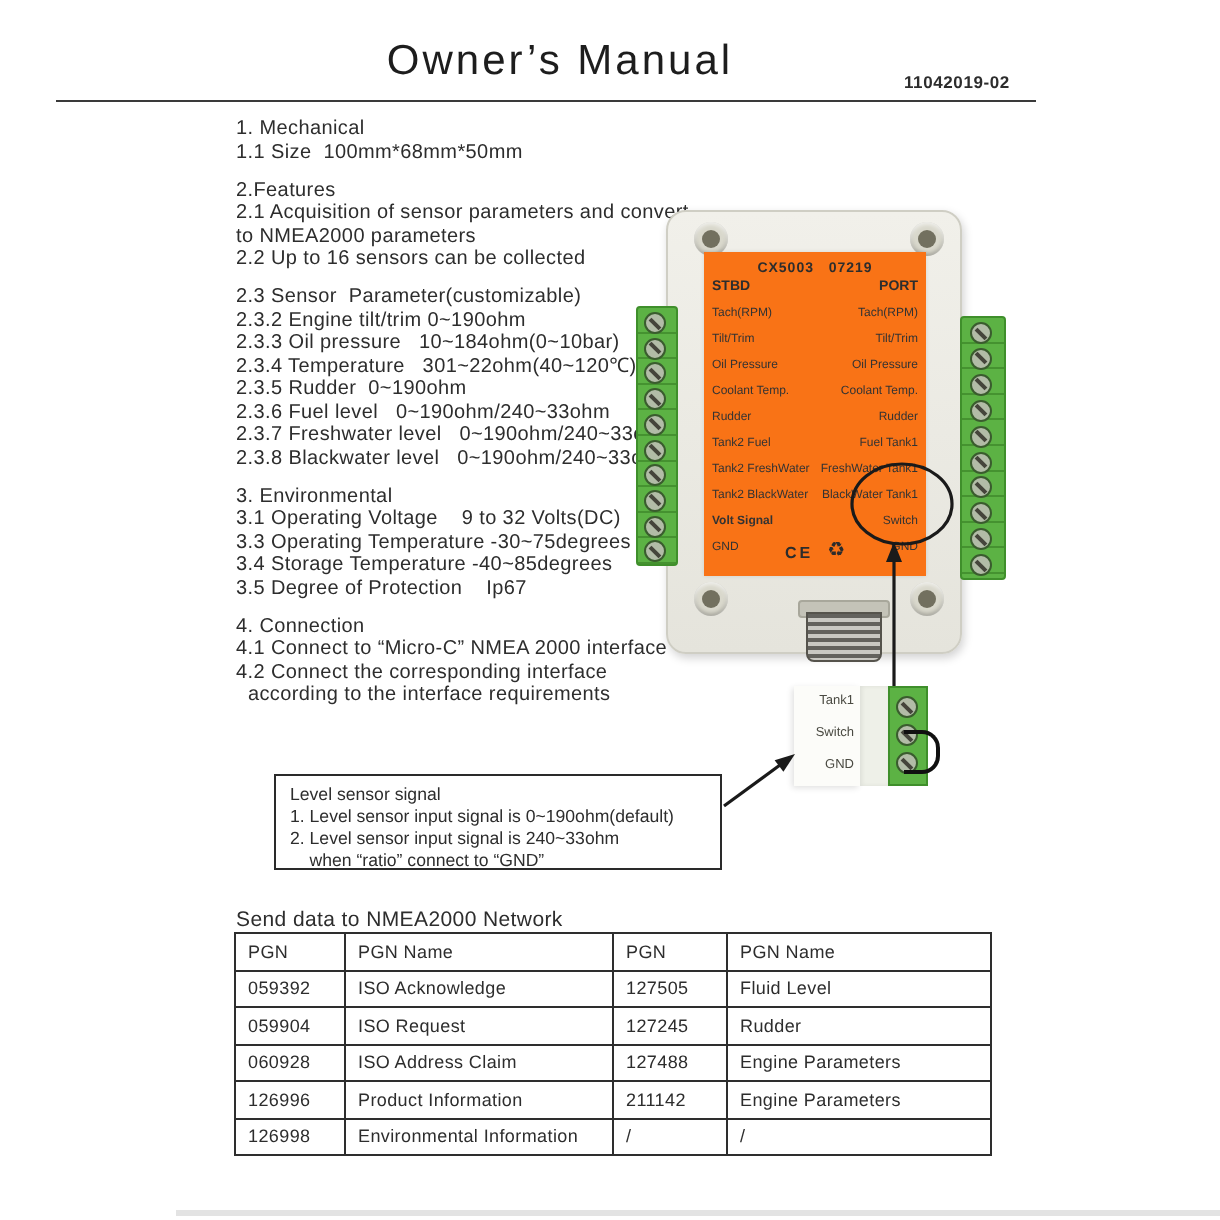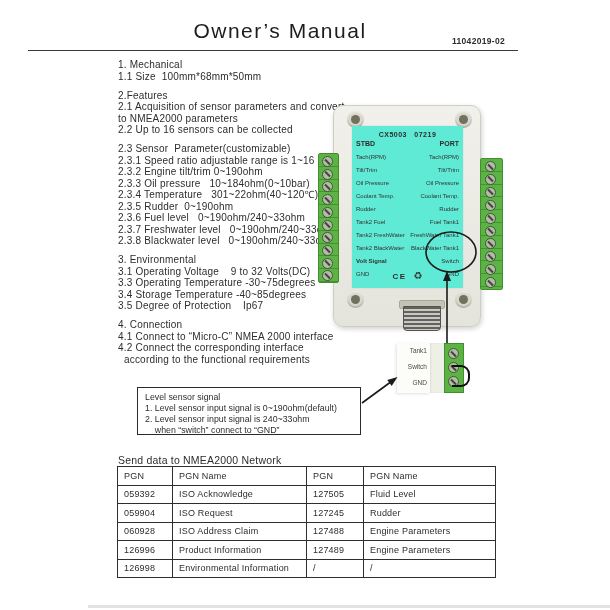--- a/index.html
+++ b/index.html
@@ -20,21 +20,21 @@
   
   .device-body{position:absolute;left:333px;top:105px;width:146px;height:220px;border-radius:10px;
     background:linear-gradient(180deg,#f1f0ea,#e5e4dc);border:1px solid #cfcec4;
     box-shadow:1px 2px 5px rgba(0,0,0,.18);}
   .screw{position:absolute;width:17px;height:17px;border-radius:50%;background:#d9d8cc;
     box-shadow:inset 0 1px 2px rgba(255,255,255,.8),inset 0 -1px 2px rgba(0,0,0,.3);}
   .screw::after{content:"";position:absolute;left:4px;top:4px;width:9px;height:9px;border-radius:50%;background:#72705f;}
   .screw.tl{left:13px;top:5px;} .screw.tr{left:121px;top:5px;}
   .screw.bl{left:13px;top:185px;} .screw.br{left:121px;top:185px;}
 
-  .device-label{position:absolute;left:352px;top:126px;width:111px;height:162px;background:#5eead4;
+  .device-label{position:absolute;left:352px;top:126px;width:111px;height:162px;background:#f97316;
     box-shadow:0 0 2px rgba(0,0,0,.10);}
   .model-row{margin-top:5px;text-align:center;font-size:7px;font-weight:bold;letter-spacing:.5px;white-space:pre;}
   .hdr-row{display:flex;justify-content:space-between;padding:0 4px;margin-top:2px;font-size:7px;font-weight:bold;}
   .sig-rows{margin-top:3px;}
   .sig-row{display:flex;justify-content:space-between;align-items:center;height:13px;padding:0 4px;font-size:6px;color:#333;}
   .sig-row:nth-child(9) .dl{font-weight:bold;}
   .cert-marks{position:absolute;top:145px;left:0;right:0;display:flex;justify-content:center;gap:7px;align-items:center;}
   .ce{font-size:8px;font-weight:bold;letter-spacing:1.5px;color:#2c2c2c;}
   .recy{font-size:10px;color:#2c2c2c;line-height:10px;}
 
@@ -89,41 +89,40 @@
         <div class="tline">1.1 Size  100mm*68mm*50mm</div>
       </div>
       <div class="tblock">
         <div class="tline">2.Features</div>
         <div class="tline">2.1 Acquisition of sensor parameters and convert</div>
         <div class="tline">to NMEA2000 parameters</div>
         <div class="tline">2.2 Up to 16 sensors can be collected</div>
       </div>
       <div class="tblock">
         <div class="tline">2.3 Sensor  Parameter(customizable)</div>
-        <div class="tline">2.3.1 Speed ratio adjustable range is 1~16</div>
         <div class="tline">2.3.2 Engine tilt/trim 0~190ohm</div>
         <div class="tline">2.3.3 Oil pressure   10~184ohm(0~10bar)</div>
         <div class="tline">2.3.4 Temperature   301~22ohm(40~120℃)</div>
         <div class="tline">2.3.5 Rudder  0~190ohm</div>
         <div class="tline">2.3.6 Fuel level   0~190ohm/240~33ohm</div>
         <div class="tline">2.3.7 Freshwater level   0~190ohm/240~33ohm</div>
         <div class="tline">2.3.8 Blackwater level   0~190ohm/240~33ohm</div>
       </div>
       <div class="tblock">
         <div class="tline">3. Environmental</div>
         <div class="tline">3.1 Operating Voltage    9 to 32 Volts(DC)</div>
         <div class="tline">3.3 Operating Temperature -30~75degrees</div>
         <div class="tline">3.4 Storage Temperature -40~85degrees</div>
         <div class="tline">3.5 Degree of Protection    Ip67</div>
       </div>
       <div class="tblock">
         <div class="tline">4. Connection</div>
         <div class="tline">4.1 Connect to “Micro-C” NMEA 2000 interface</div>
         <div class="tline">4.2 Connect the corresponding interface</div>
-        <div class="tline">  according to the functional requirements</div>
+        <div class="tline">  according to the interface requirements</div>
       </div>
     </div>
 
   <div class="device-body">
     <div class="screw tl"></div>
     <div class="screw tr"></div>
     <div class="screw bl"></div>
     <div class="screw br"></div>
   </div>
 
@@ -219,21 +218,21 @@
       <div class="tcirc" style="left: 3px; top: 4px;"></div>
       <div class="tcirc" style="left: 3px; top: 18px;"></div>
       <div class="tcirc" style="left: 3px; top: 32px;"></div>
     </div>
   <div class="jumper"></div>
 
   <div class="callout" id="callout">
       <div class="tline">Level sensor signal</div>
       <div class="tline">1. Level sensor input signal is 0~190ohm(default)</div>
       <div class="tline">2. Level sensor input signal is 240~33ohm</div>
-      <div class="tline">    when “switch” connect to “GND”</div>
+      <div class="tline">    when “ratio” connect to “GND”</div>
     </div>
 
   <div class="nmea-caption">Send data to NMEA2000 Network</div>
   <table class="nmea-table">
     <colgroup>
         <col style="width:55px">
         <col style="width:134px">
         <col style="width:57px">
         <col style="width:132px">
       </colgroup>
@@ -258,21 +257,21 @@
         </tr>
         <tr>
           <td>060928</td>
           <td>ISO Address Claim</td>
           <td>127488</td>
           <td>Engine Parameters</td>
         </tr>
         <tr>
           <td>126996</td>
           <td>Product Information</td>
-          <td>127489</td>
+          <td>211142</td>
           <td>Engine Parameters</td>
         </tr>
         <tr>
           <td>126998</td>
           <td>Environmental Information</td>
           <td>/</td>
           <td>/</td>
         </tr>
       </tbody>
   </table>

